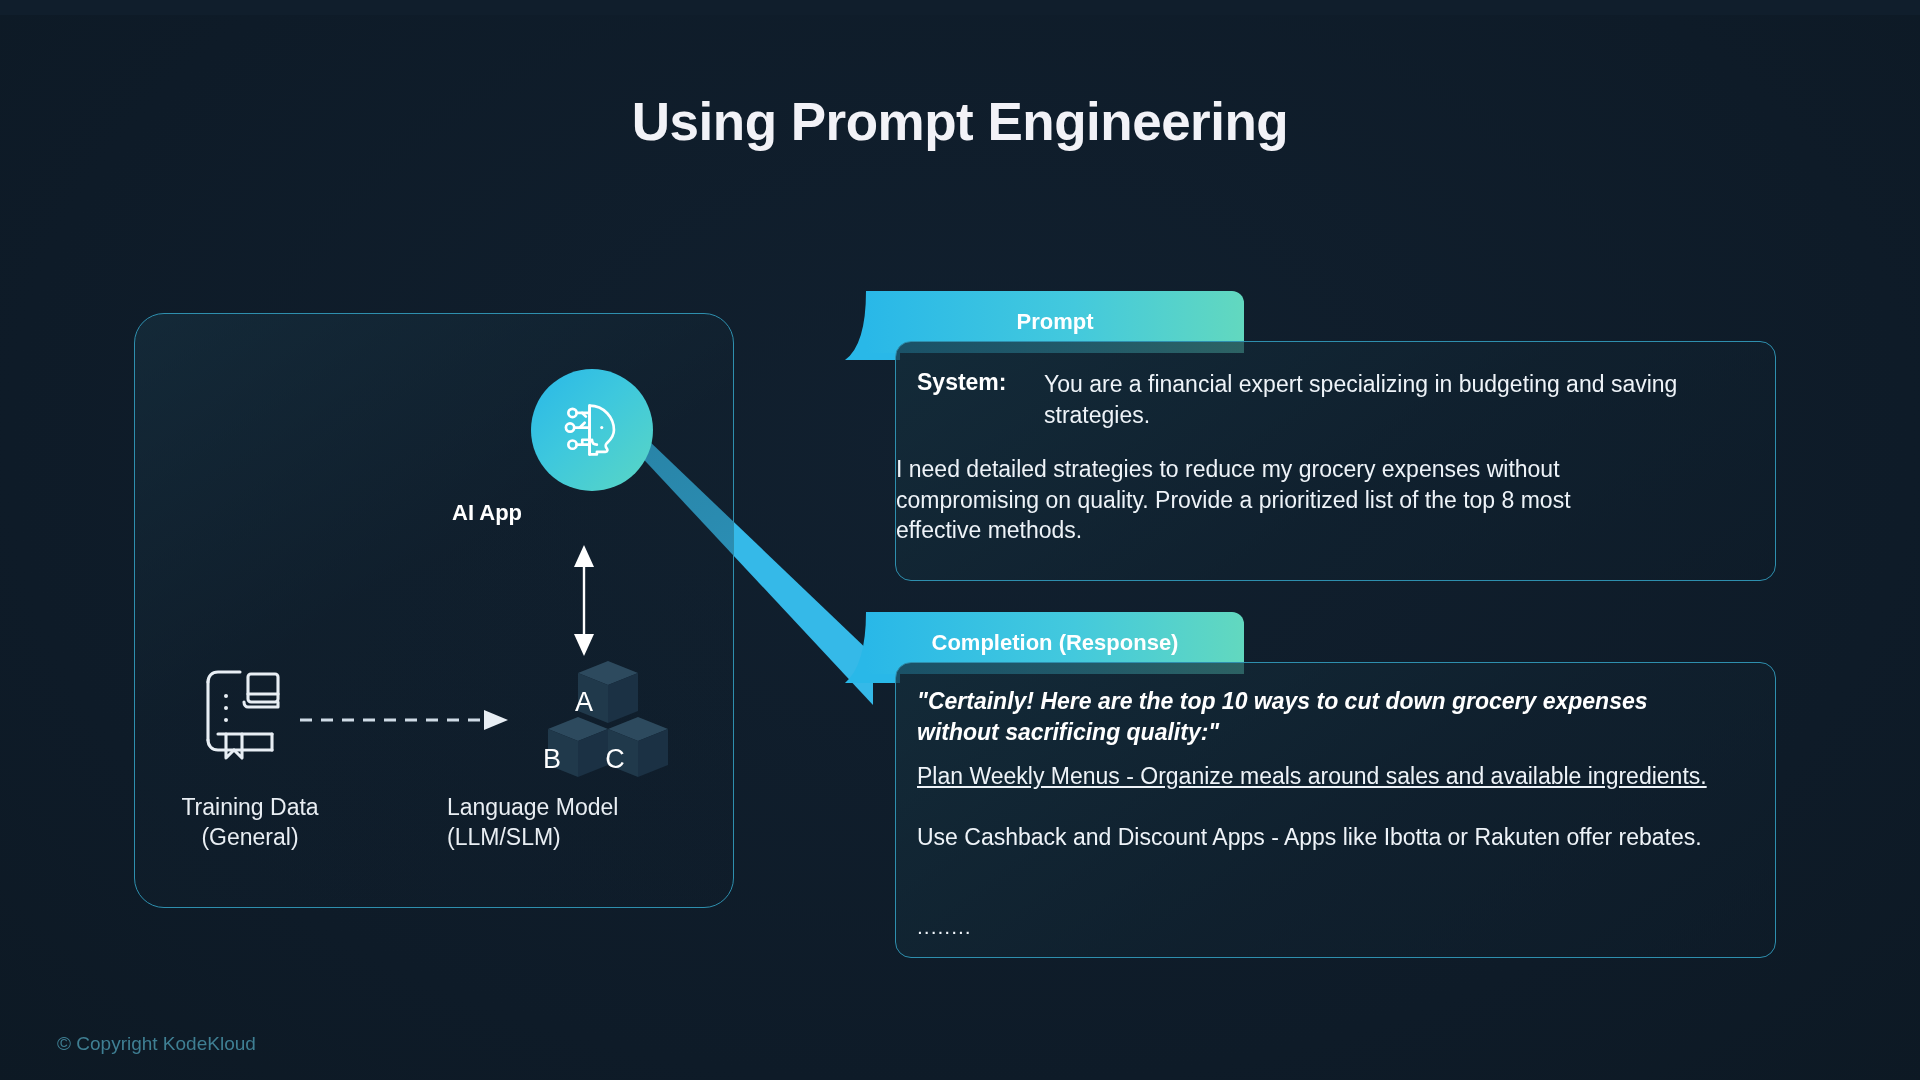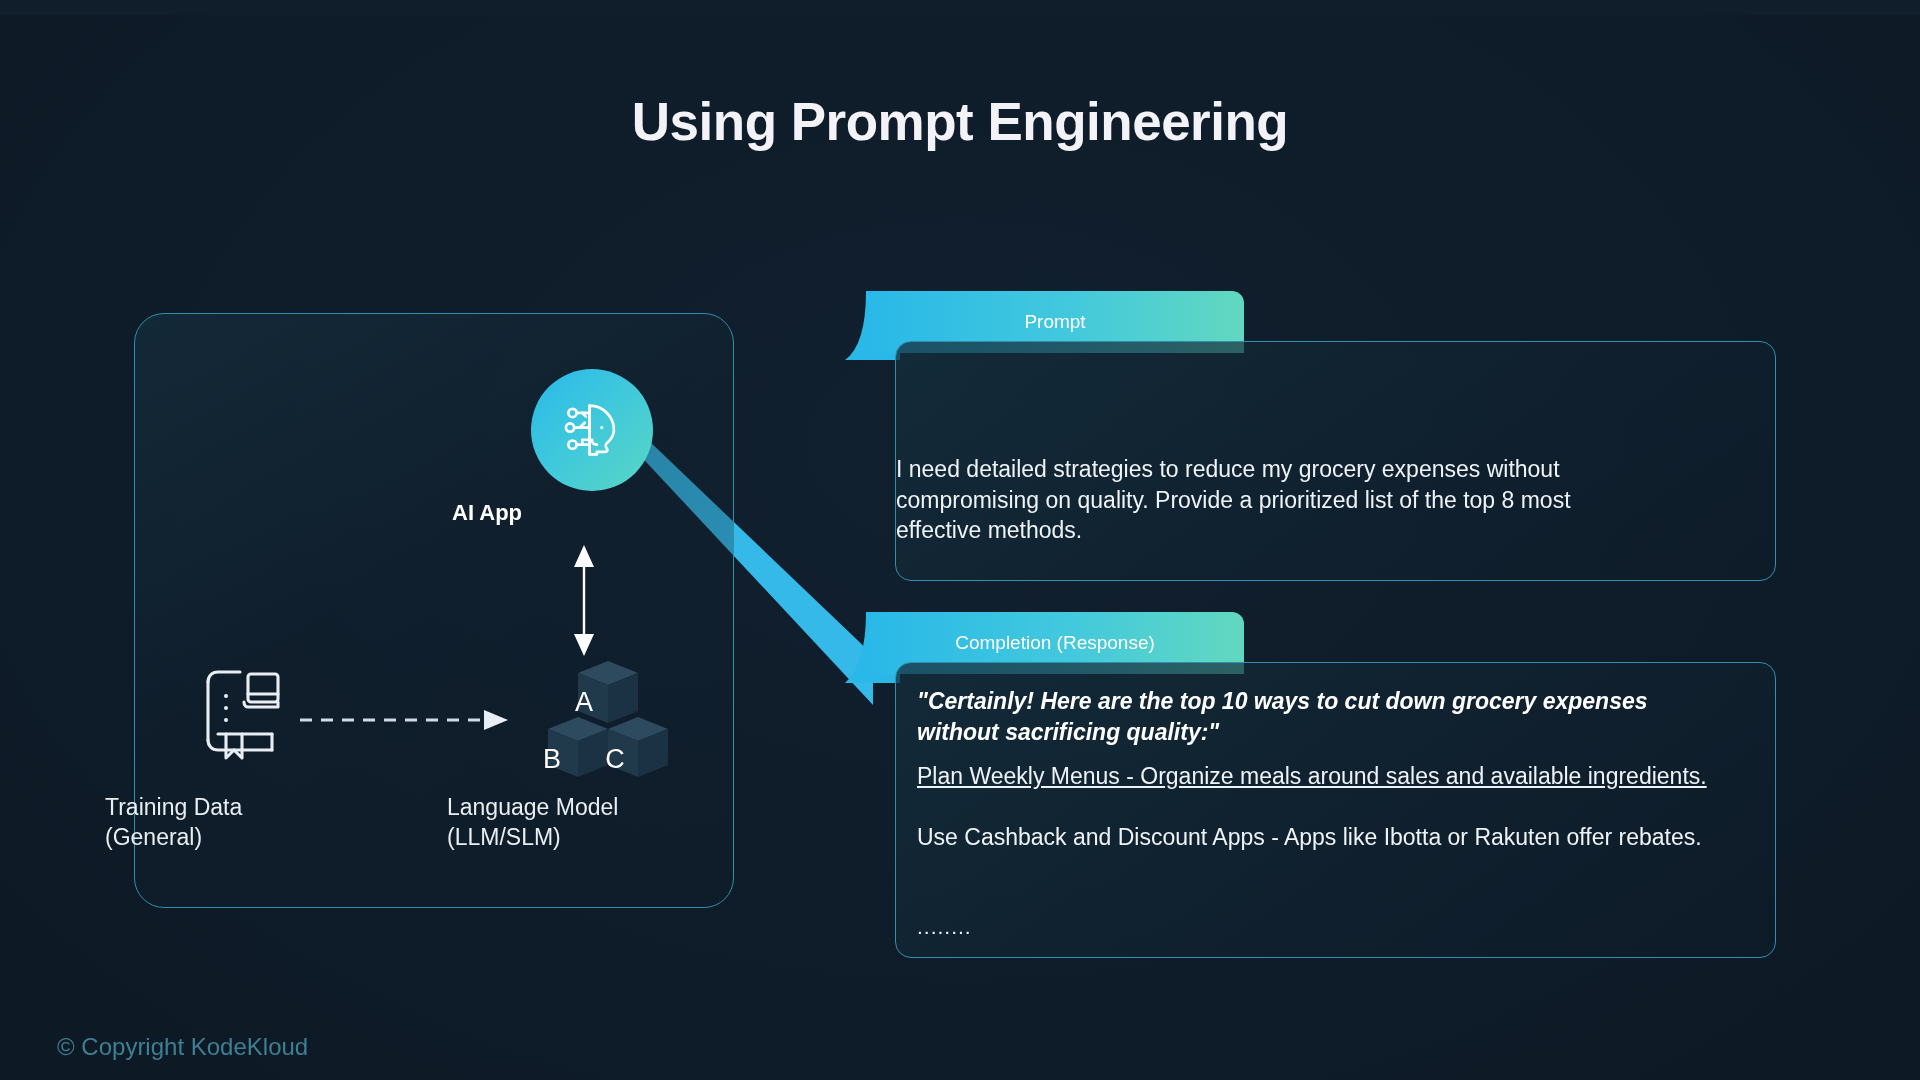--- a/index.html
+++ b/index.html
@@ -67,21 +67,21 @@
   .training-icon {
     position:absolute;
     left:196px; top:645px;
     width:96px; height:105px;
   }
   .training-icon svg { width:96px; height:105px; display:block; }
 
   .training-label {
     position:absolute;
     left:105px; top:777px;
-    width:290px; 
+    width:290px; text-align:center;
     font-size:23px; color:#e9eef3; line-height:1.32;
   }
 
   
   .dash-arrow {
     position:absolute;
     left:300px; top:694px;
     width:210px; height:22px;
   }
 
@@ -113,21 +113,21 @@
   
   .beam { position:absolute; left:0; top:0; width:1920px; height:1080px; pointer-events:none; }
 
   
   .tab {
     position:absolute;
     height:62px;
     border-radius:12px 12px 0 0;
     background:linear-gradient(90deg,#29b8e8 0%,#43c9dd 55%,#62d8bf 100%);
     display:flex; align-items:center; justify-content:center;
-    color:#ffffff; font-weight:normal; font-size:19px;
+    color:#ffffff; font-weight:bold; font-size:22px;
     z-index:3;
   }
   .tab-prompt { left:866px; top:276px; width:378px; }
   .tab-completion { left:866px; top:597px; width:378px; }
 
   .card {
     position:absolute;
     border:1.5px solid #2e8fae;
     border-radius:16px;
     background:linear-gradient(145deg, rgba(20,46,60,0.75) 0%, rgba(16,34,48,0.6) 55%, rgba(14,28,41,0.5) 100%);
@@ -173,21 +173,21 @@
     line-height:1.33;
   }
   .resp-1 { top:98px;text-decoration:underline; }
   .resp-2 { top:159px; }
   .resp-dots { top:250px; font-size:21px; letter-spacing:1px; }
 
   
   .footer {
     position:absolute;
     left:57px; top:1018px;
-    font-size:24px;
+    font-size:19px;
     color:#3f7f93;
   }
 </style>
 </head>
 <body>
 
 <div class="slide">
 
   <div class="title">Using Prompt Engineering</div>
 
@@ -285,20 +285,24 @@
   <div class="block-letter bl-b">B</div>
   <div class="block-letter bl-c">C</div>
 
   <div class="lm-label">
     <div>Language Model</div>
     <div>(LLM/SLM)</div>
   </div>
 
   <div class="tab tab-prompt">Prompt</div>
   <div class="card card-prompt">
+    <div class="row row-system">
+      <div class="row-label">System:</div>
+      <div class="row-text">You are a financial expert specializing in budgeting and saving strategies.</div>
+    </div>
     <div class="row row-user">
       <div class="row-text">I need detailed strategies to reduce my grocery expenses without compromising on quality. Provide a prioritized list of the top 8 most effective methods.</div>
     </div>
   </div>
 
   <div class="tab tab-completion">Completion (Response)</div>
   <div class="card card-completion">
     <div class="resp-quote">"Certainly! Here are the top 10 ways to cut down grocery expenses without sacrificing quality:"</div>
     <div class="resp-item resp-1">Plan Weekly Menus - Organize meals around sales and available ingredients.</div>
     <div class="resp-item resp-2">Use Cashback and Discount Apps - Apps like Ibotta or Rakuten offer rebates.</div>

